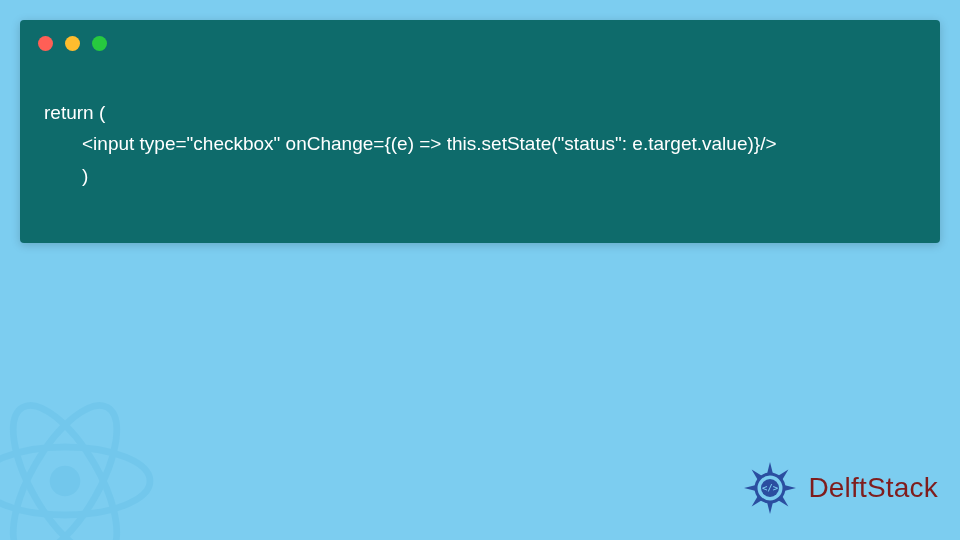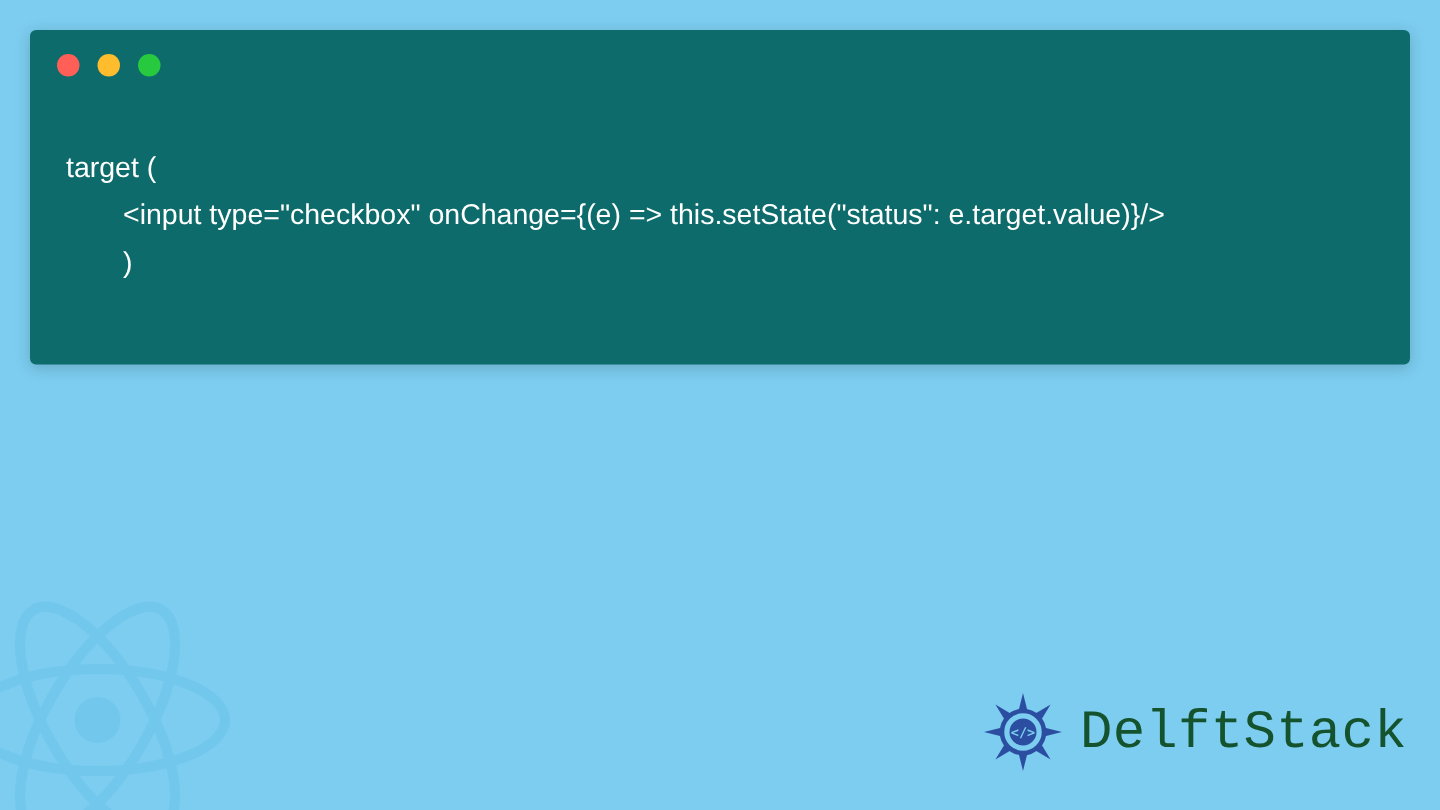--- a/index.html
+++ b/index.html
@@ -50,41 +50,40 @@
   }
   .brand {
     position: absolute;
     right: 22px;
     bottom: 22px;
     display: flex;
     align-items: center;
     gap: 8px;
   }
   .brand-text {
-    font-size: 36px;
-    color: #14532d;
+    font-size: 28px;
+    color: #7f1d1d;
     font-weight: 500;
     letter-spacing: 0.2px;
-    font-family: Liberation Mono, monospace;
   }
   .brand-logo {
     width: 60px;
     height: 60px;
   }
 </style>
 </head>
 <body>
 
 <div class="code-window">
   <div class="titlebar">
     <div class="dot red"></div>
     <div class="dot yellow"></div>
     <div class="dot green"></div>
   </div>
-  <div class="code-body"><span>target (</span>
+  <div class="code-body"><span>return (</span>
 <span>  &lt;input type="checkbox" onChange={(e) =&gt; this.setState("status": e.target.value)}/&gt;</span>
 <span>  )</span></div>
 </div>
 
 <div class="watermark-react">
   <svg width="190" height="170" viewBox="-11 -10 22 20">
     <g fill="none" stroke="#5bb9e2" stroke-width="0.8">
       <ellipse rx="10" ry="4"></ellipse>
       <ellipse rx="10" ry="4" transform="rotate(60)"></ellipse>
       <ellipse rx="10" ry="4" transform="rotate(120)"></ellipse>

